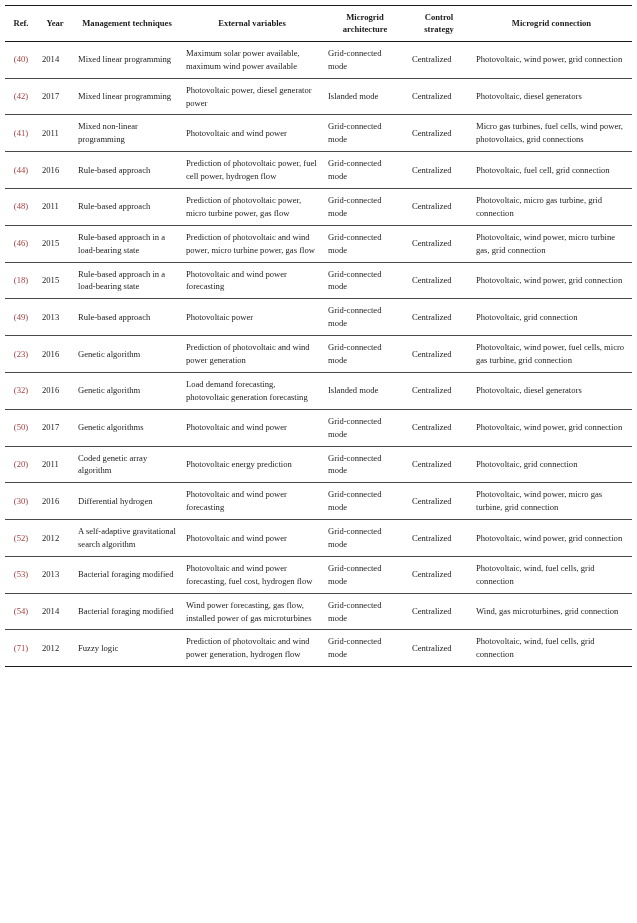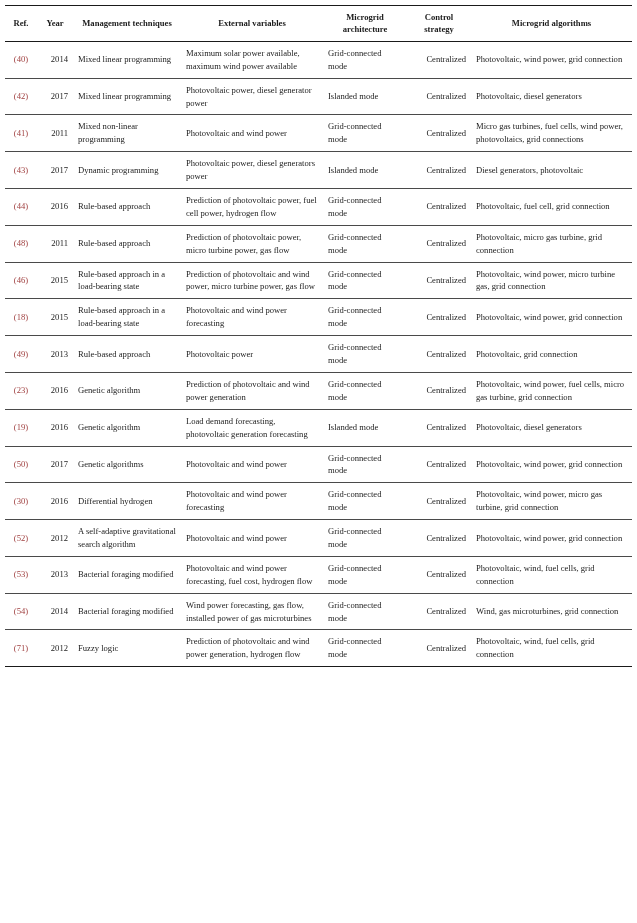--- a/index.html
+++ b/index.html
@@ -40,21 +40,21 @@
     line-height: 1.45;
     border-bottom: 1.2px solid #1a1a1a;
   }
   tbody td {
     padding: 5px 5px;
     vertical-align: middle;
     line-height: 1.5;
     border-bottom: 0.7px solid #4a4a4a;
   }
   tbody tr:last-child td { border-bottom: none; }
-  td.center { text-align: right; }
+  td.center { text-align: left; }
   td.left   { text-align: left; }
   td.ref-cell {
     text-align: center;
     color: var(--ref-color);
     margin-top: 36px;
   }
   td.ref-cell span { cursor: pointer; }
 </style>
 </head>
 <body>
@@ -71,21 +71,21 @@
         <col class="c-gen">
     </colgroup>
     <thead>
       <tr>
         <th>Ref.</th>
         <th>Year</th>
         <th>Management techniques</th>
         <th>External variables</th>
         <th>Microgrid architecture</th>
         <th>Control strategy</th>
-        <th>Microgrid algorithms</th>
+        <th>Microgrid connection</th>
       </tr>
     </thead>
     <tbody>
         <tr>
     <td class="ref-cell"><span>(40)</span></td>
     <td class="center">2014</td>
     <td class="left">Mixed linear programming</td>
     <td class="left">Maximum solar power available, maximum wind power available</td>
     <td class="left">Grid-connected mode</td>
     <td class="center">Centralized</td>
@@ -103,29 +103,20 @@
         <tr>
     <td class="ref-cell"><span>(41)</span></td>
     <td class="center">2011</td>
     <td class="left">Mixed non-linear programming</td>
     <td class="left">Photovoltaic and wind power</td>
     <td class="left">Grid-connected mode</td>
     <td class="center">Centralized</td>
     <td class="left">Micro gas turbines, fuel cells, wind power, photovoltaics, grid connections</td>
   </tr>
         <tr>
-    <td class="ref-cell"><span>(43)</span></td>
-    <td class="center">2017</td>
-    <td class="left">Dynamic programming</td>
-    <td class="left">Photovoltaic power, diesel generators power</td>
-    <td class="left">Islanded mode</td>
-    <td class="center">Centralized</td>
-    <td class="left">Diesel generators, photovoltaic</td>
-  </tr>
-        <tr>
     <td class="ref-cell"><span>(44)</span></td>
     <td class="center">2016</td>
     <td class="left">Rule-based approach</td>
     <td class="left">Prediction of photovoltaic power, fuel cell power, hydrogen flow</td>
     <td class="left">Grid-connected mode</td>
     <td class="center">Centralized</td>
     <td class="left">Photovoltaic, fuel cell, grid connection</td>
   </tr>
         <tr>
     <td class="ref-cell"><span>(48)</span></td>
@@ -166,36 +157,45 @@
         <tr>
     <td class="ref-cell"><span>(23)</span></td>
     <td class="center">2016</td>
     <td class="left">Genetic algorithm</td>
     <td class="left">Prediction of photovoltaic and wind power generation</td>
     <td class="left">Grid-connected mode</td>
     <td class="center">Centralized</td>
     <td class="left">Photovoltaic, wind power, fuel cells, micro gas turbine, grid connection</td>
   </tr>
         <tr>
-    <td class="ref-cell"><span>(19)</span></td>
+    <td class="ref-cell"><span>(32)</span></td>
     <td class="center">2016</td>
     <td class="left">Genetic algorithm</td>
     <td class="left">Load demand forecasting, photovoltaic generation forecasting</td>
     <td class="left">Islanded mode</td>
     <td class="center">Centralized</td>
     <td class="left">Photovoltaic, diesel generators</td>
   </tr>
         <tr>
     <td class="ref-cell"><span>(50)</span></td>
     <td class="center">2017</td>
     <td class="left">Genetic algorithms</td>
     <td class="left">Photovoltaic and wind power</td>
     <td class="left">Grid-connected mode</td>
     <td class="center">Centralized</td>
     <td class="left">Photovoltaic, wind power, grid connection</td>
+  </tr>
+        <tr>
+    <td class="ref-cell"><span>(20)</span></td>
+    <td class="center">2011</td>
+    <td class="left">Coded genetic array algorithm</td>
+    <td class="left">Photovoltaic energy prediction</td>
+    <td class="left">Grid-connected mode</td>
+    <td class="center">Centralized</td>
+    <td class="left">Photovoltaic, grid connection</td>
   </tr>
         <tr>
     <td class="ref-cell"><span>(30)</span></td>
     <td class="center">2016</td>
     <td class="left">Differential hydrogen</td>
     <td class="left">Photovoltaic and wind power forecasting</td>
     <td class="left">Grid-connected mode</td>
     <td class="center">Centralized</td>
     <td class="left">Photovoltaic, wind power, micro gas turbine, grid connection</td>
   </tr>

